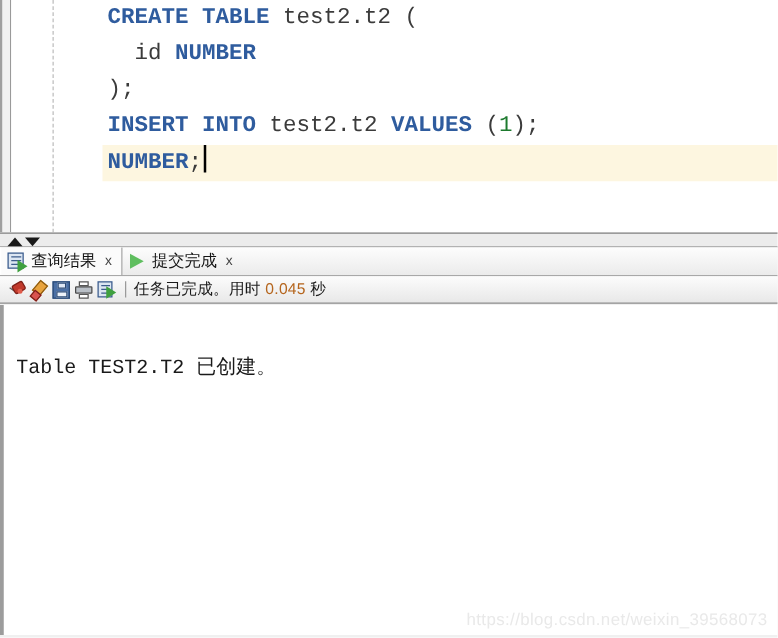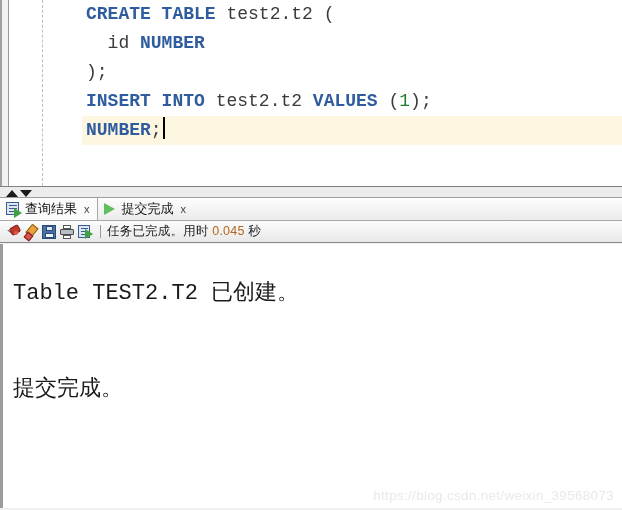--- a/index.html
+++ b/index.html
@@ -383,21 +383,21 @@
     background: #ffffff;
     border-left: 3px solid #9c9c9c;
     box-sizing: border-box;
     overflow: hidden;
   }
   #output-lines {
     position: absolute;
     left: 10px; top: 38px;
     right: 0;
     font-family: "Liberation Mono", "DejaVu Sans Mono", monospace;
-    font-size: 22px;
+    font-size: 16px;
     line-height: 24px;
     color: #1a1a1a;
     white-space: pre;
   }
   .out-line { height: 24px; }
   .out-blank { height: 24px; }
 
   
   #watermark {
     position: absolute;
@@ -482,17 +482,17 @@
             <i></i>
           </span>
           <span class="play"></span>
       </span>
     </div>
     <div class="tb-sep"></div>
     <div id="status-text"><span>任务已完成。用时 </span><span class="t">0.045</span><span> 秒</span></div>
   </div>
 
   <div id="output-text-area">
-    <div id="output-lines"><div class="out-line">Table TEST2.T2 已创建。</div><div class="out-blank">&nbsp;</div><div class="out-blank">&nbsp;</div><div class="out-blank">&nbsp;</div><div class="out-line">提交完成。</div></div>
+    <div id="output-lines"><div class="out-line">Table TEST2.T2 已创建。</div><div class="out-blank">&nbsp;</div><div class="out-blank">&nbsp;</div><div class="out-blank">&nbsp;</div></div>
   </div>
 
   <div id="watermark">https://blog.csdn.net/weixin_39568073</div>
 </div>
 
 </body></html>

